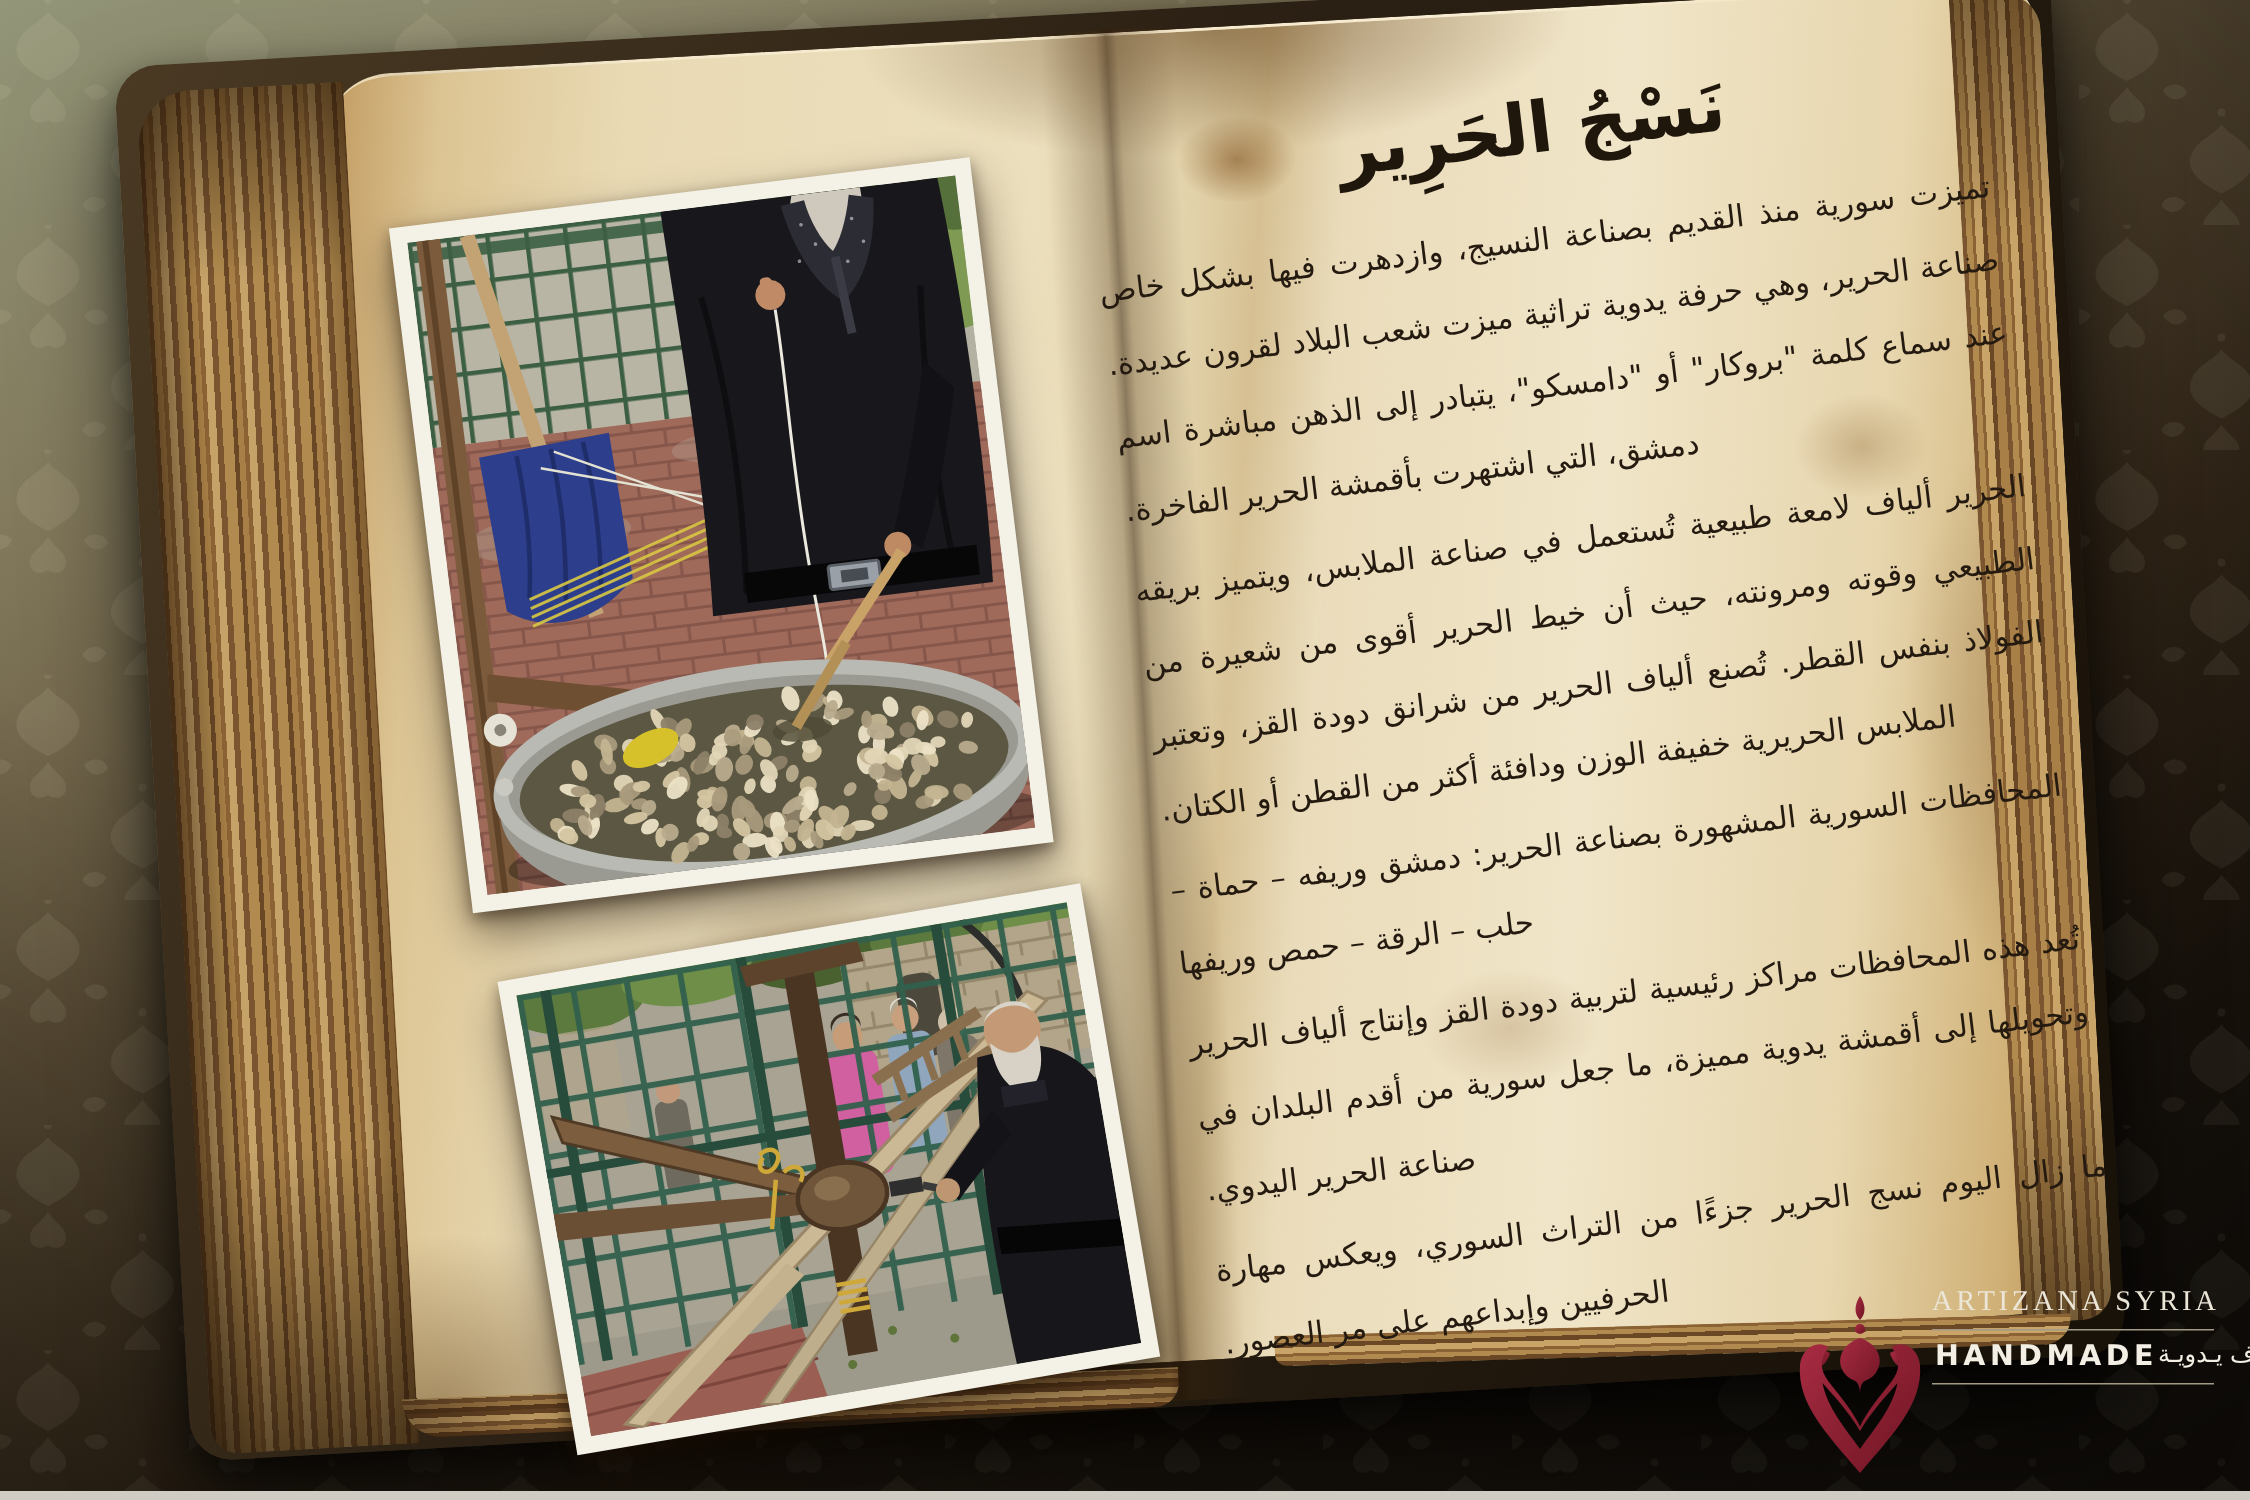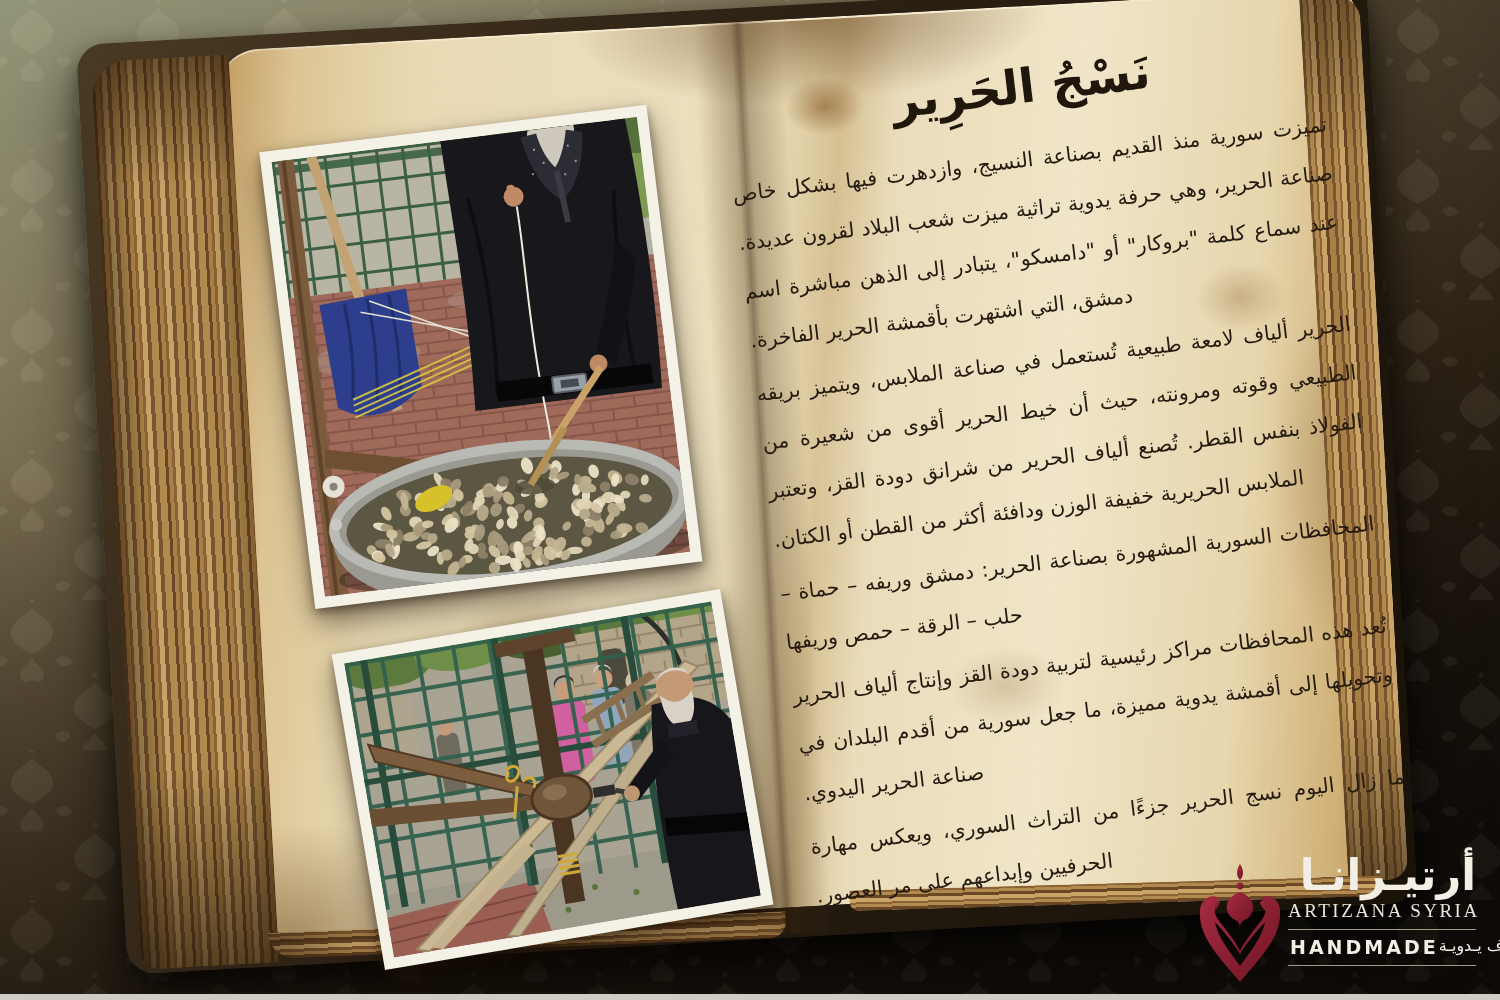--- a/index.html
+++ b/index.html
@@ -482,21 +482,20 @@
       <g fill="url(#heartG)">
         <path d="M48,2 C44,8 44,14 48,18 C52,14 52,8 48,2 Z"></path>
         <circle cx="48" cy="24" r="3.4"></circle>
         <path d="M48,30 C36,34 31,45 38,54 C43,60 47,56 48,66 C49,56 53,60 58,54 C65,45 60,34 48,30 Z"></path>
         <path d="M28,40 C18,34 8,40 10,50 C19,53 26,48 28,40 Z"></path>
         <path d="M68,40 C78,34 88,40 86,50 C77,53 70,48 68,40 Z"></path>
         <path fill-rule="evenodd" d="M48,120 C26,94 6,74 8,48 C9,37 19,31 27,36 C21,44 21,51 27,59 C35,69 44,80 48,89 C52,80 61,69 69,59 C75,51 75,44 69,36 C77,31 87,37 88,48 C90,74 70,94 48,120 Z M48,104 C38,90 26,76 23,60 C31,69 41,80 48,92 C55,80 65,69 73,60 C70,76 58,90 48,104 Z"></path>
       </g>
     </svg>
     <div class="logo-col">
-      <div class="logo-name-ar">أرتيـزانـا</div>
       <div class="logo-name-en">ARTIZANA SYRIA</div>
       <div class="logo-divider"></div>
       <div class="logo-tagrow">
         <span class="logo-tag-en">HANDMADE</span>
         <span class="logo-tag-ar">حـرف يـدويـة</span>
       </div>
       <div class="logo-divider"></div>
     </div>
   </div>
 

